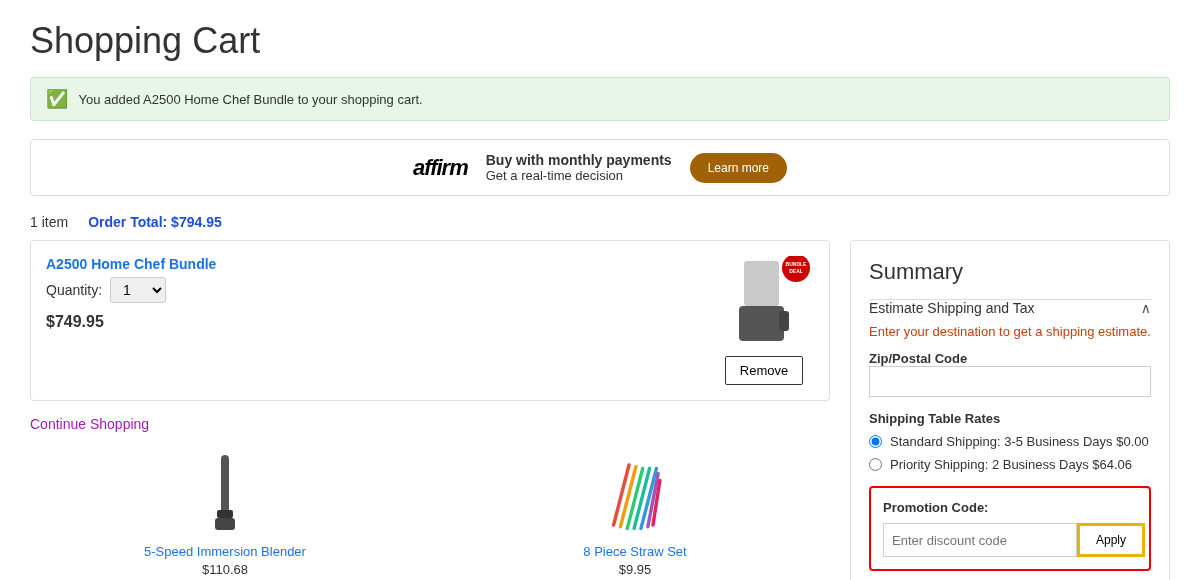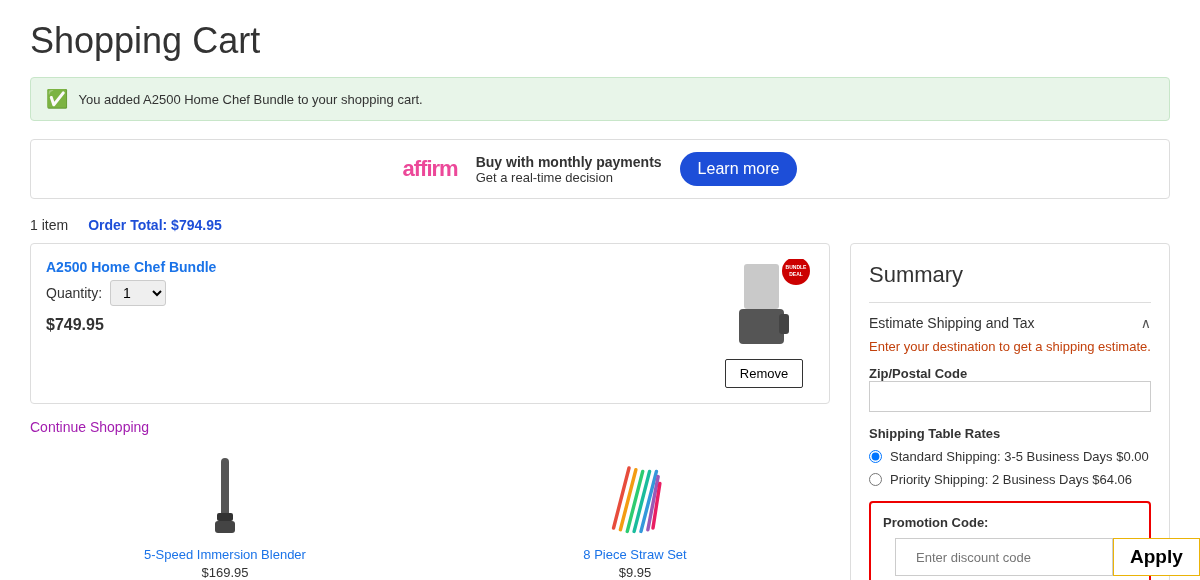--- a/index.html
+++ b/index.html
@@ -3,24 +3,24 @@
   <meta charset="utf-8">
   <style>
     * { box-sizing: border-box; margin: 0; padding: 0; }
     body { font-family: Arial, sans-serif; background: #f5f5f5; color: #333; font-size: 14px; }
     .page { max-width: 1200px; margin: 0 auto; padding: 20px 30px; background: #fff; min-height: 580px; }
     h1.page-title { font-size: 36px; font-weight: normal; color: #333; margin-bottom: 15px; }
     .success-banner { background: #e8f5e9; border: 1px solid #c8e6c9; border-radius: 4px; padding: 10px 15px; display: flex; align-items: center; gap: 10px; margin-bottom: 18px; }
     .success-icon { color: #388e3c; font-size: 18px; }
     .success-text { color: #333; font-size: 13px; }
     .affirm-bar { display: flex; align-items: center; justify-content: center; gap: 18px; border: 1px solid #ddd; border-radius: 4px; padding: 12px 20px; margin-bottom: 18px; }
-    .affirm-logo { font-size: 22px; font-weight: bold; color: #ec4899; letter-spacing: -1px; }
+    .affirm-logo { font-size: 22px; font-weight: bold; color: #000000; font-style: italic; letter-spacing: -1px; }
     .affirm-text { font-size: 13px; }
     .affirm-text strong { display: block; font-weight: bold; font-size: 14px; }
-    .affirm-btn { background: #1d4ed8; color: #fff; border: none; border-radius: 20px; padding: 8px 18px; font-size: 16px; cursor: pointer; white-space: nowrap; }
+    .affirm-btn { background: #a16207; color: #fff; border: none; border-radius: 20px; padding: 8px 18px; font-size: 12px; cursor: pointer; white-space: nowrap; }
     .cart-meta { display: flex; gap: 20px; align-items: center; margin-bottom: 10px; font-size: 14px; }
     .order-total { color: #1d4ed8; }
     .order-total span { font-weight: bold; }
     .main-layout { display: flex; gap: 20px; }
     .left-col { flex: 1; }
     .right-col { width: 320px; flex-shrink: 0; }
     .cart-item-box { border: 1px solid #ddd; border-radius: 4px; padding: 15px; margin-bottom: 15px; display: flex; align-items: flex-start; gap: 20px; }
     .item-info { flex: 1; }
     .item-name { color: #1a73e8; font-size: 14px; font-weight: bold; text-decoration: none; display: block; margin-bottom: 5px; }
     .item-price { font-size: 16px; font-weight: bold; margin-top: 10px; }
@@ -33,33 +33,33 @@
     .continue-shopping { color: #1a73e8; font-size: 14px; text-decoration: none; display: inline-block; margin-bottom: 18px; }
     .product-grid { display: flex; gap: 20px; }
     .product-card { text-align: center; flex: 1; }
     .product-card-name { color: #1a73e8; font-size: 13px; margin-top: 4px; }
     .product-card-price { font-size: 13px; color: #333; margin-top: 3px; }
     .immersion-icon { width: 60px; height: 90px; margin: 0 auto; display: flex; align-items: center; justify-content: center; }
     .straw-icon { width: 60px; height: 90px; margin: 0 auto; display: flex; align-items: center; justify-content: center; position: relative; }
     
     .summary-box { border: 1px solid #ddd; border-radius: 4px; padding: 18px; }
     .summary-title { font-size: 22px; font-weight: normal; margin-bottom: 14px; }
-    .shipping-header { display: flex; justify-content: space-between; align-items: center; border-top: 1px solid #ddd; padding-top: 12px; margin-bottom: 8px; }
+    .shipping-header { display: flex; justify-content: space-between; align-items: center; border-top: 1px solid #ddd; margin-bottom: 8px; }
     .shipping-title { font-size: 14px; font-weight: normal; }
     .shipping-desc { font-size: 13px; color: #c2410c; margin-bottom: 12px; }
     .zip-label { font-size: 13px; font-weight: bold; margin-bottom: 0; }
     .zip-input { width: 100%; border: 1px solid #ccc; padding: 7px 10px; font-size: 13px; margin-bottom: 14px; }
     .shipping-rates-title { font-size: 13px; font-weight: bold; margin-bottom: 8px; }
     .radio-option { display: flex; align-items: center; gap: 8px; font-size: 13px; margin-bottom: 8px; }
     .radio-option input { cursor: pointer; }
     .promo-section { border: 2px solid #e00; border-radius: 4px; padding: 12px; margin-top: 14px; }
     .promo-label { font-size: 13px; font-weight: bold; margin-bottom: 8px; }
     .promo-row { display: flex; gap: 0; }
-    .promo-input { flex: 1; border: 1px solid #ccc; padding: 7px 20px; font-size: 13px; margin-left: 12px; }
-    .promo-apply-btn { border: 1px solid #eab308; background: #fff; padding: 7px 16px; font-size: 19px; cursor: pointer; font-weight: bold; }
+    .promo-input { flex: 1; border: 1px solid #ccc; padding: 7px 8px; font-size: 13px; }
+    .promo-apply-btn { border: 3px solid #eab308; background: #fff; padding: 7px 16px; font-size: 12px; cursor: pointer; font-weight: normal; }
     .chevron-up { font-size: 14px; color: #555; }
   </style>
 </head>
 <body>
 
 <div class="page">
   <h1 class="page-title">Shopping Cart</h1>
 
   <div class="success-banner">
     <span class="success-icon">✅</span>
@@ -127,21 +127,21 @@
 
         <div class="product-card">
           <div class="immersion-icon">
             <svg width="60" height="90" viewBox="0 0 60 90">
               <rect x="26" y="5" width="8" height="60" rx="4" fill="#555"></rect>
               <rect x="22" y="60" width="16" height="8" rx="2" fill="#333"></rect>
               <rect x="20" y="68" width="20" height="12" rx="3" fill="#444"></rect>
             </svg>
           </div>
           <div class="product-card-name" style="color:#1a73e8; cursor:pointer;">5-Speed Immersion Blender</div>
-          <div class="product-card-price">$169.95</div>
+          <div class="product-card-price">$110.68</div>
         </div>
 
         <div class="product-card">
           <div class="straw-icon">
             <svg width="70" height="90" viewBox="0 0 70 90">
               <line x1="10" y1="80" x2="28" y2="10" stroke="#e74c3c" stroke-width="4" stroke-linecap="round"></line>
               <line x1="18" y1="82" x2="36" y2="12" stroke="#f39c12" stroke-width="4" stroke-linecap="round"></line>
               <line x1="26" y1="84" x2="44" y2="14" stroke="#2ecc71" stroke-width="4" stroke-linecap="round"></line>
               <line x1="34" y1="84" x2="52" y2="14" stroke="#1abc9c" stroke-width="4" stroke-linecap="round"></line>
               <line x1="42" y1="84" x2="60" y2="14" stroke="#3498db" stroke-width="4" stroke-linecap="round"></line>

